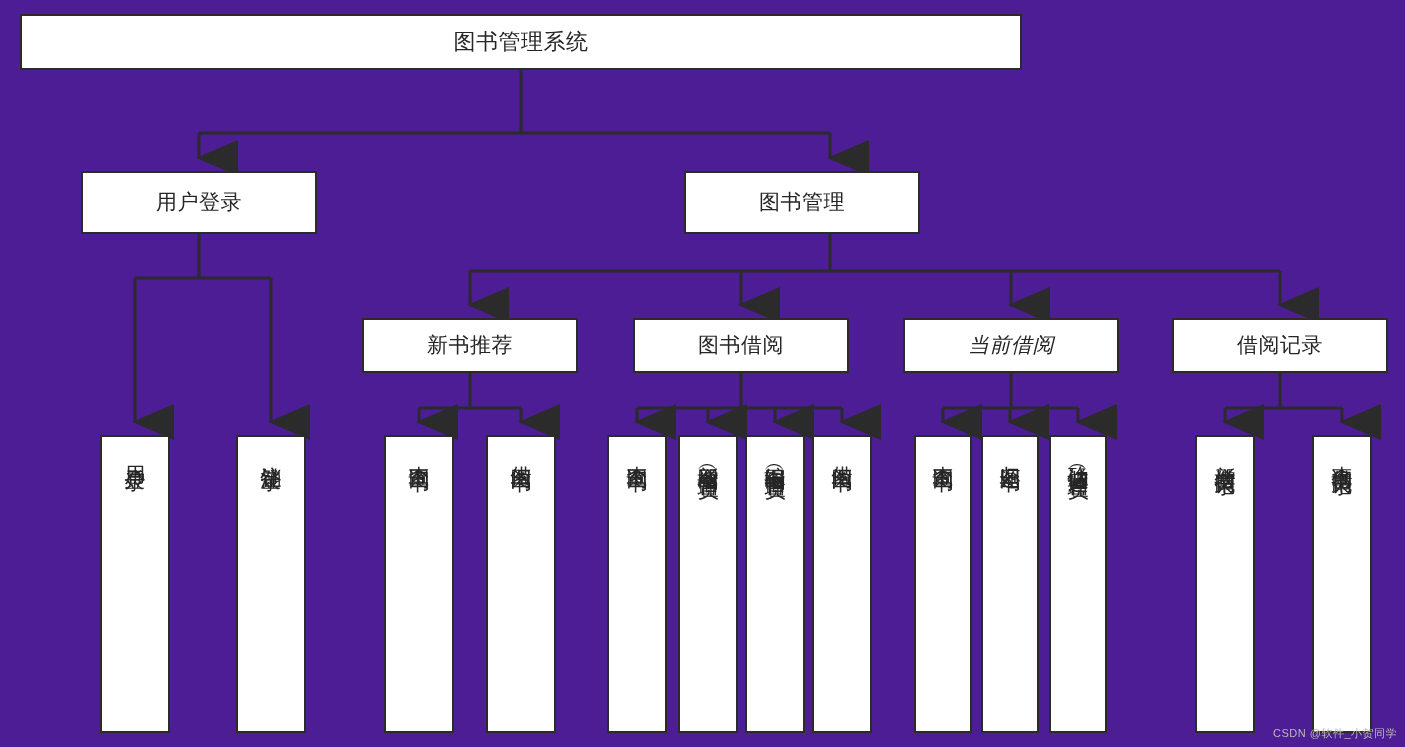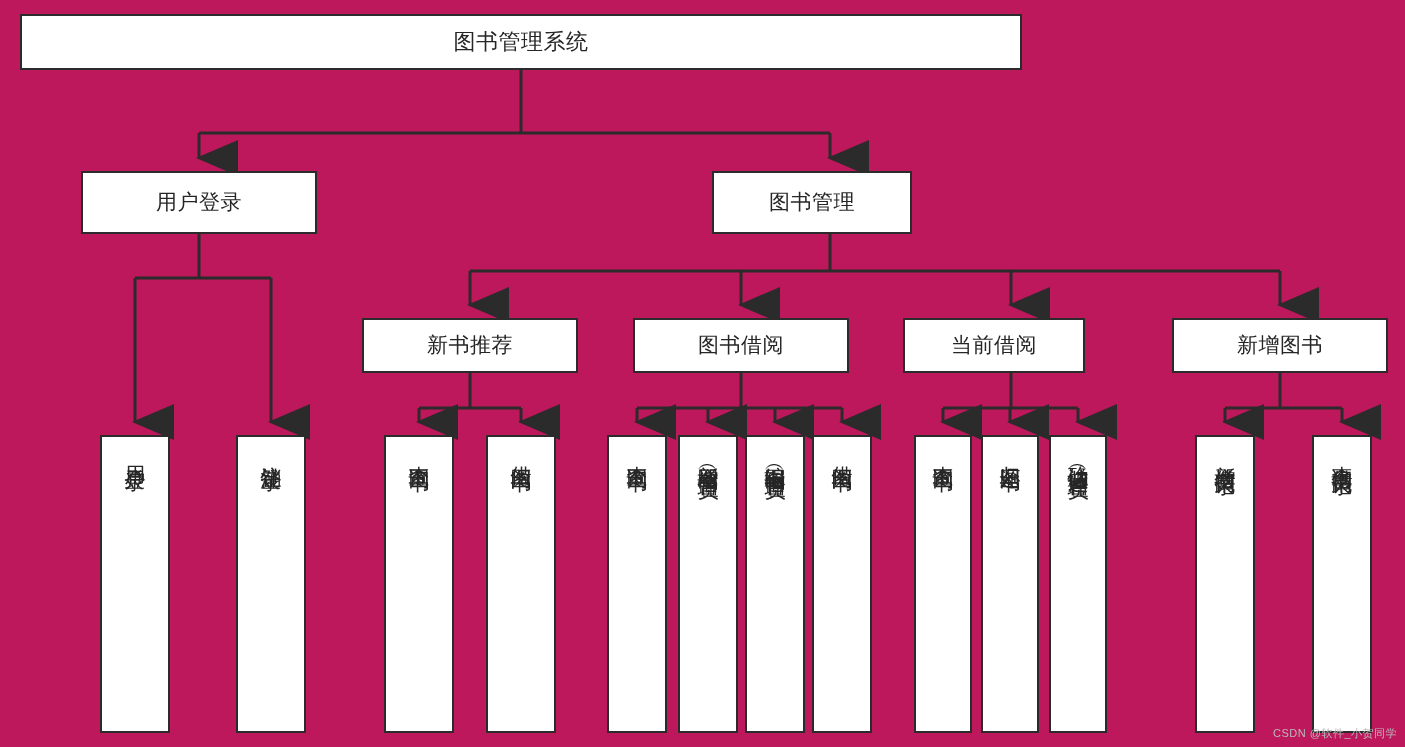--- a/index.html
+++ b/index.html
@@ -8,21 +8,21 @@
     padding: 0;
     background: #ffffff;
   }
   body {
     font-family: "Liberation Sans", "DejaVu Sans", sans-serif;
   }
   #diagram-root {
     position: relative;
     width: 1405px;
     height: 747px;
-    background: #be185d;
+    background: #4c1d95;
     overflow: hidden;
   }
   #diagram-svg {
     position: absolute;
     left: 0;
     top: 0;
     width: 1405px;
     height: 747px;
   }
   .node-box {
@@ -127,35 +127,35 @@
     </g>
   </svg>
 
   <div class="node-box root horizontal" style="left:20px; top:14px; width:1002px; height:56px;">
     <span class="node-label">图书管理系统</span>
   </div>
 
   <div class="node-box horizontal" style="left:81px; top:171px; width:236px; height:63px;">
     <span class="node-label">用户登录</span>
   </div>
-  <div class="node-box horizontal" style="left:712px; top:171px; width:200px; height:63px;">
+  <div class="node-box horizontal" style="left:684px; top:171px; width:236px; height:63px;">
     <span class="node-label">图书管理</span>
   </div>
 
   <div class="node-box horizontal" style="left:362px; top:318px; width:216px; height:55px;">
     <span class="node-label">新书推荐</span>
   </div>
   <div class="node-box horizontal" style="left:633px; top:318px; width:216px; height:55px;align-items:center;">
     <span class="node-label">图书借阅</span>
   </div>
-  <div class="node-box horizontal" style="left:903px; top:318px; width:182px; height:55px;">
+  <div class="node-box horizontal" style="left:903px; top:318px; width:216px; height:55px;font-style:italic;">
     <span class="node-label">当前借阅</span>
   </div>
   <div class="node-box horizontal" style="left:1172px; top:318px; width:216px; height:55px;">
-    <span class="node-label">新增图书</span>
+    <span class="node-label">借阅记录</span>
   </div>
 
   <div class="node-box vertical" style="left:100px; top:435px; width:70px; height:298px;">
     <span class="node-label">用户登录</span>
   </div>
   <div class="node-box vertical" style="left:236px; top:435px; width:70px; height:298px;">
     <span class="node-label">注销登录</span>
   </div>
   <div class="node-box vertical" style="left:384px; top:435px; width:70px; height:298px;">
     <span class="node-label">查询图书</span>

